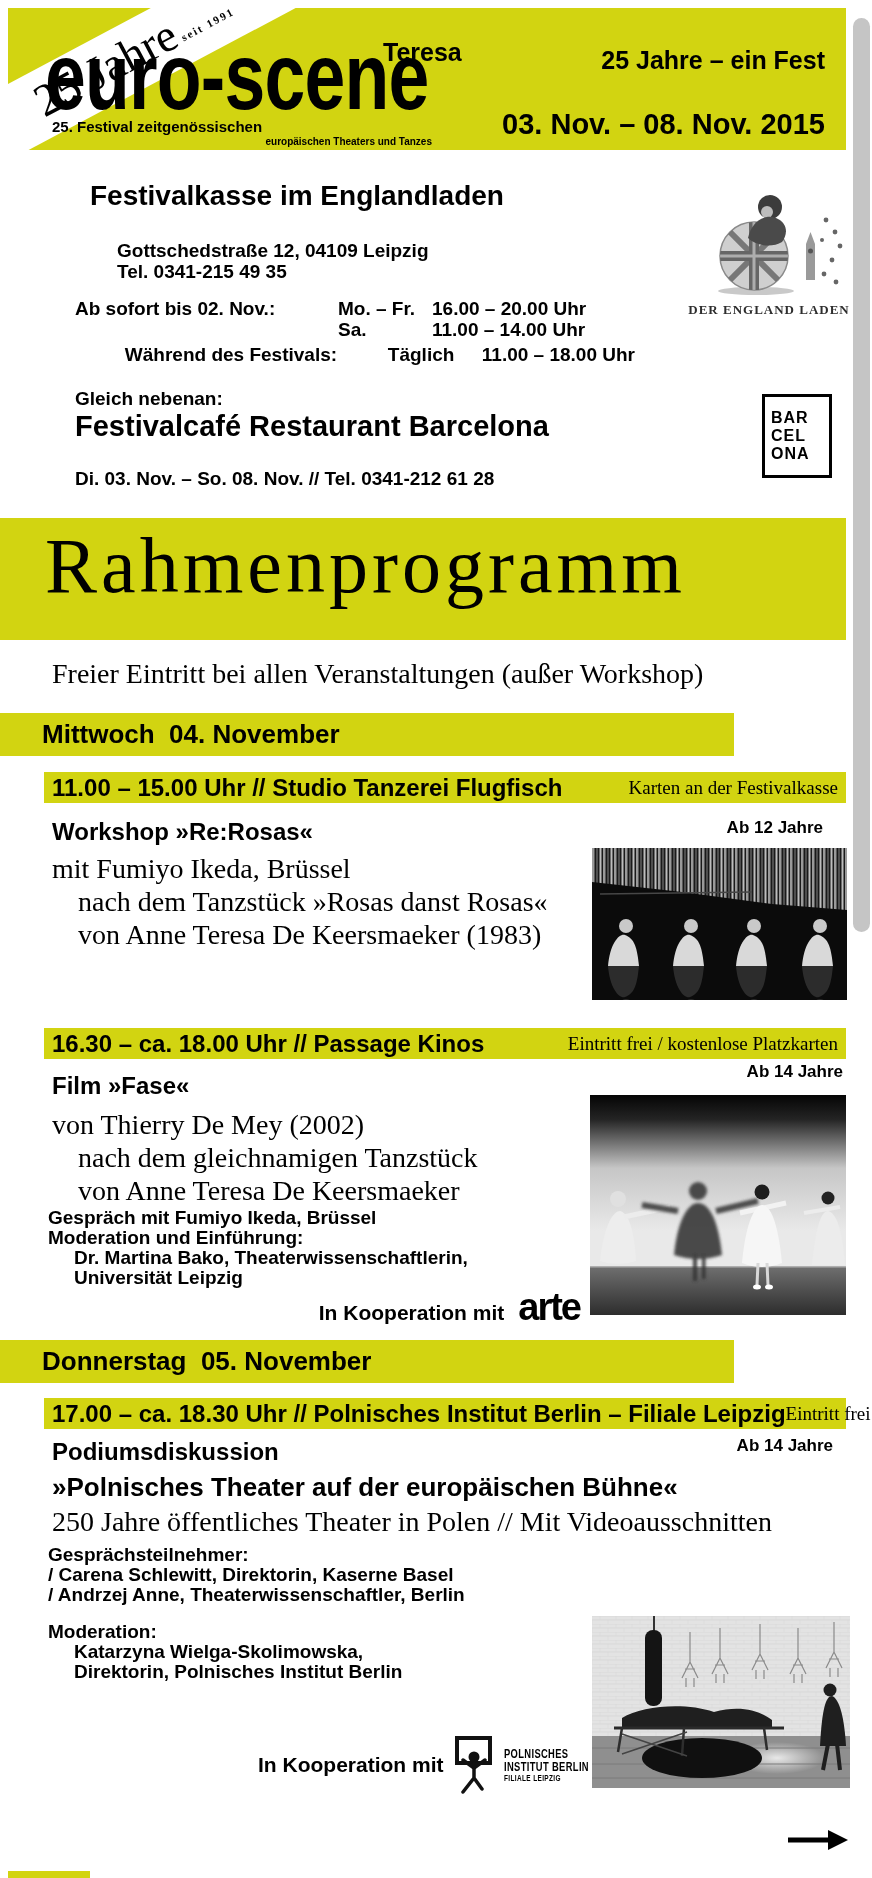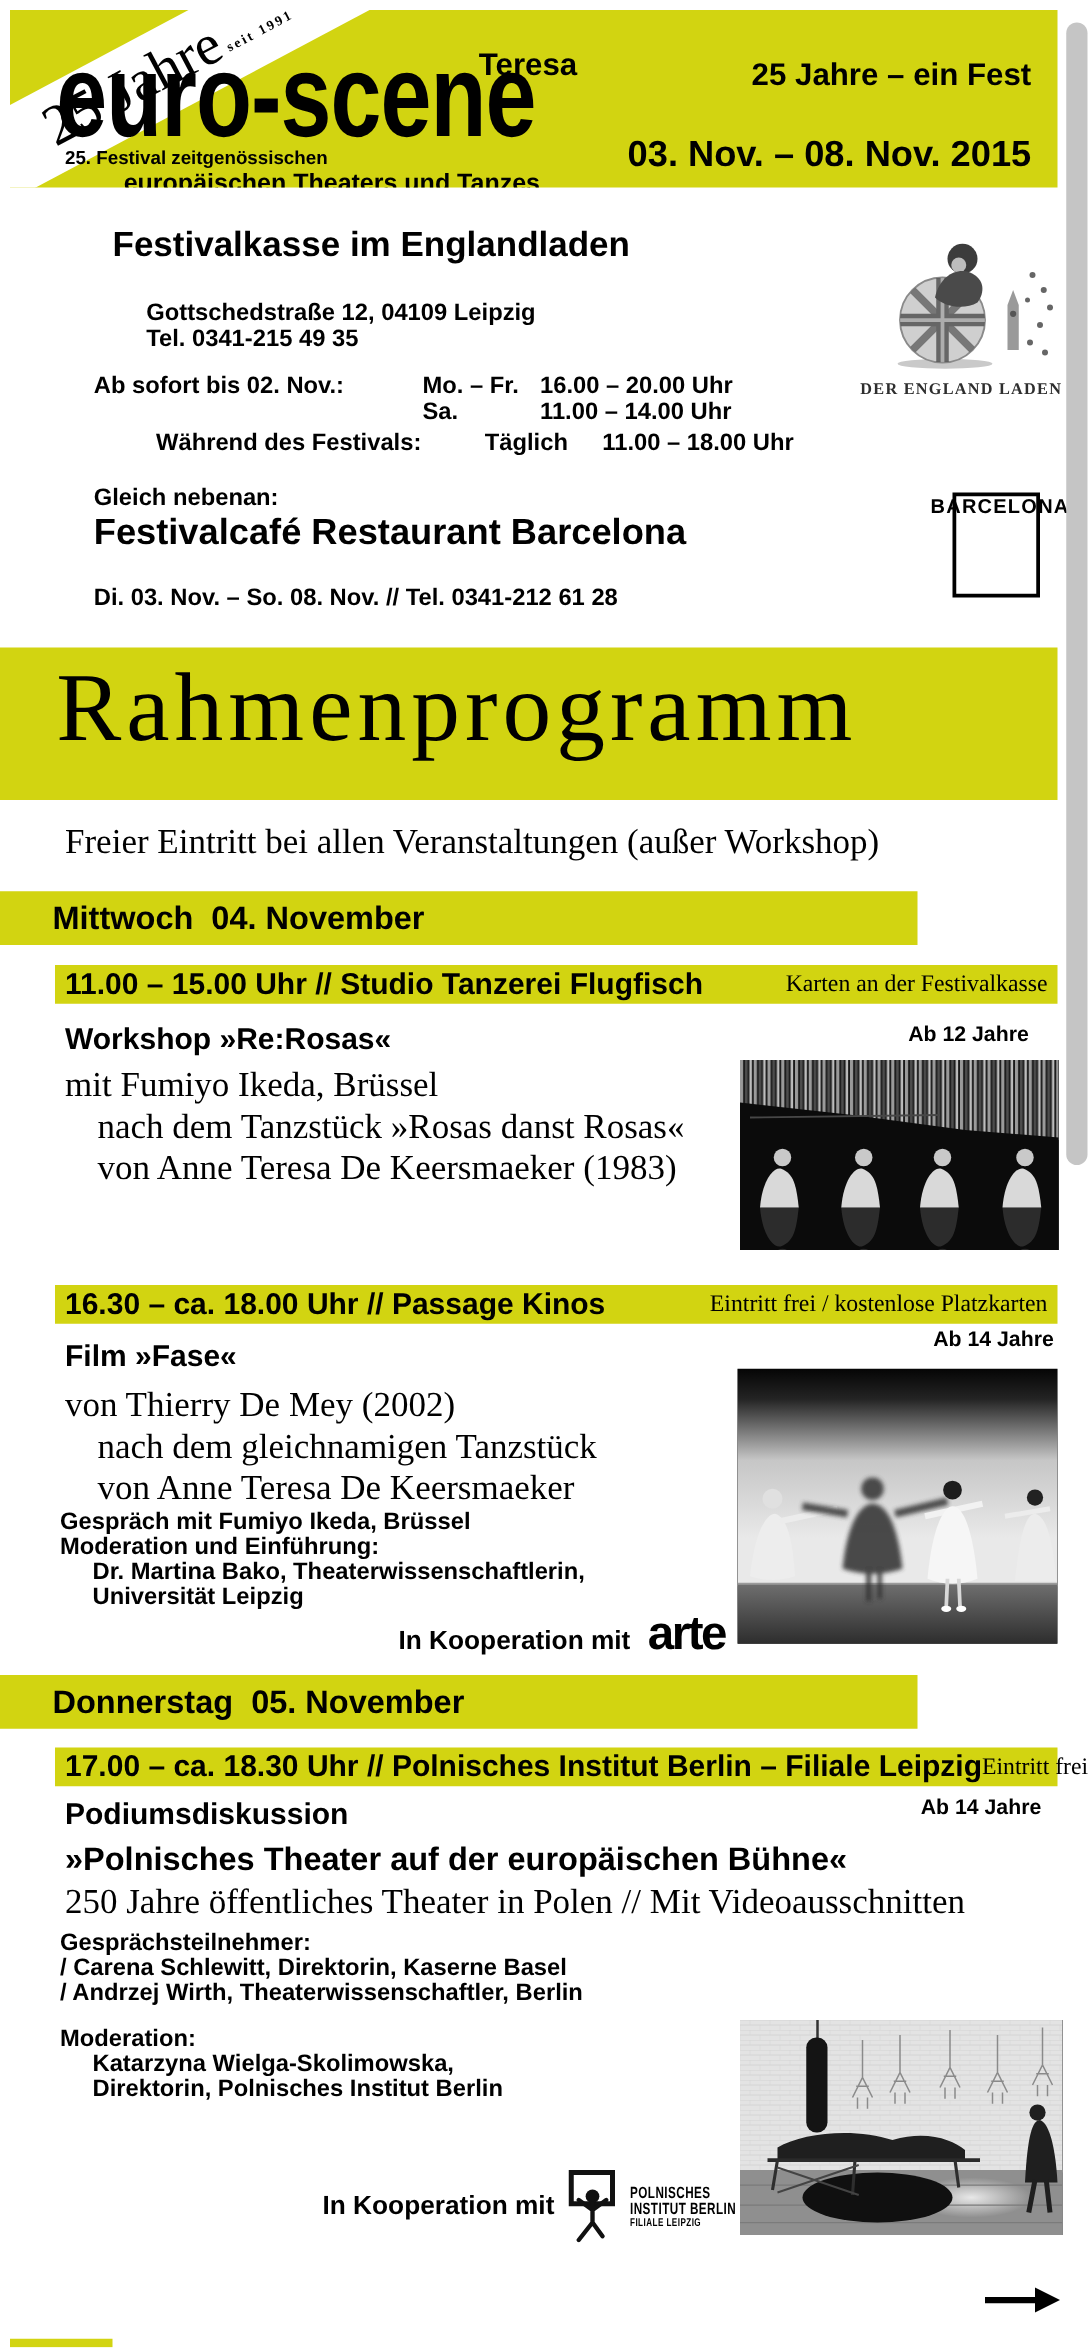--- a/index.html
+++ b/index.html
@@ -10,38 +10,38 @@
   
   .header-bg{left:8px;top:8px;width:838px;height:142px;overflow:hidden;}
   .ribbon{position:absolute;left:-80px;top:6px;width:440px;height:68px;background:#fff;
           transform:rotate(-28deg);display:flex;align-items:baseline;padding-left:96px;box-sizing:border-box;}
   .ribbon-big{font-family:"Liberation Serif",serif;font-size:46px;line-height:64px;}
   .ribbon-small{font-family:"Liberation Serif",serif;font-size:11px;font-weight:bold;letter-spacing:2px;margin-left:4px;position:relative;top:-2px;}
   .logo-main{left:37px;top:22px;font-size:94px;line-height:94px;font-weight:bold;letter-spacing:-1px;
              transform:scaleX(0.78);transform-origin:left top;white-space:nowrap;}
   .logo-city{left:375px;top:30px;font-size:25px;font-weight:bold;}
   .logo-sub1{left:44px;top:110px;font-size:15px;font-weight:bold;}
-  .logo-sub2{left:44px;top:128px;width:380px;text-align:right;font-size:20px;font-weight:bold;}
+  .logo-sub2{left:44px;top:128px;width:380px;text-align:right;font-size:10px;font-weight:bold;}
   .hdr-claim{left:492px;top:38px;width:325px;text-align:right;font-size:25px;font-weight:bold;}
   .hdr-dates{left:492px;top:100px;width:325px;text-align:right;font-size:29px;font-weight:bold;}
   
   .tk-title{left:90px;top:180px;font-size:28px;font-weight:bold;}
   .tk-line{left:75px;font-size:19px;font-weight:bold;margin-left:42px;}
   .hours{left:75px;top:298px;width:560px;font-size:19px;font-weight:bold;line-height:21px;}
   .hrow{display:flex;}
   .hrow .c1{width:263px;}
   .hrow .c2{width:94px;}
   .hrow.gap{margin-top:4px;justify-content:flex-end;}
   .england{left:688px;top:192px;width:162px;text-align:center;}
   .england-caption{font-family:"Liberation Serif",serif;font-size:13px;font-weight:bold;letter-spacing:1px;color:#2e2e2e;margin-top:2px;white-space:nowrap;}
   .cafe-intro{left:75px;top:388px;font-size:19px;font-weight:bold;}
   .cafe-title{left:75px;top:410px;font-size:29px;font-weight:bold;}
   .cafe-dates{left:75px;top:468px;font-size:19px;font-weight:bold;}
   .bcn{left:762px;top:394px;width:58px;height:78px;border:3px solid #000;background:#fff;
-       display:flex;flex-direction:row;justify-content:center;padding-left:6px;}
+       display:flex;flex-direction:column;justify-content:center;padding-left:6px;}
   .bcn div{font-size:16px;font-weight:bold;line-height:18px;letter-spacing:1px;}
   
   .rahmen-band{left:0;top:518px;width:846px;height:122px;}
   .rahmen-title{left:45px;top:527px;font-family:"Liberation Serif",serif;font-size:78px;line-height:78px;letter-spacing:4px;white-space:nowrap;}
   .free-entry{left:52px;top:658px;font-family:"Liberation Serif",serif;font-size:28px;}
   .daybar{left:0;width:734px;height:43px;display:flex;align-items:center;padding-left:42px;box-sizing:border-box;
           font-size:26px;font-weight:bold;}
   .strip{left:44px;width:802px;height:31px;display:flex;align-items:center;justify-content:space-between;
          padding:0 8px;box-sizing:border-box;}
   .strip .sl{font-size:24px;font-weight:bold;white-space:nowrap;}
@@ -277,21 +277,21 @@
   <div class="abs evt-title" style="top:1438px">Podiumsdiskussion</div>
   <div class="abs age" style="left:610px;top:1436px">Ab 14 Jahre</div>
   <div class="abs evt-sub" style="top:1472px">»Polnisches Theater auf der europäischen Bühne«</div>
   <div class="abs serifblock" style="top:1505px">
     <div>250 Jahre öffentliches Theater in Polen // Mit Videoausschnitten</div>
   </div>
 
   <div class="abs boldsmall" style="top:1545px">
     <div>Gesprächsteilnehmer:</div>
     <div>/ Carena Schlewitt, Direktorin, Kaserne Basel</div>
-    <div>/ Andrzej Wirth, Theaterwissenschaftler, Berlin</div>
+    <div>/ Andrzej Anne, Theaterwissenschaftler, Berlin</div>
   </div>
   <div class="abs boldsmall" style="top:1622px">
     <div>Moderation:</div>
     <div class="ind">Katarzyna Wielga-Skolimowska,</div>
     <div class="ind">Direktorin, Polnisches Institut Berlin</div>
   </div>
 
   <div class="abs photo" style="left:592px;top:1616px;width:258px;height:172px">
     <svg width="258" height="172" viewBox="0 0 258 172">
       <defs>

